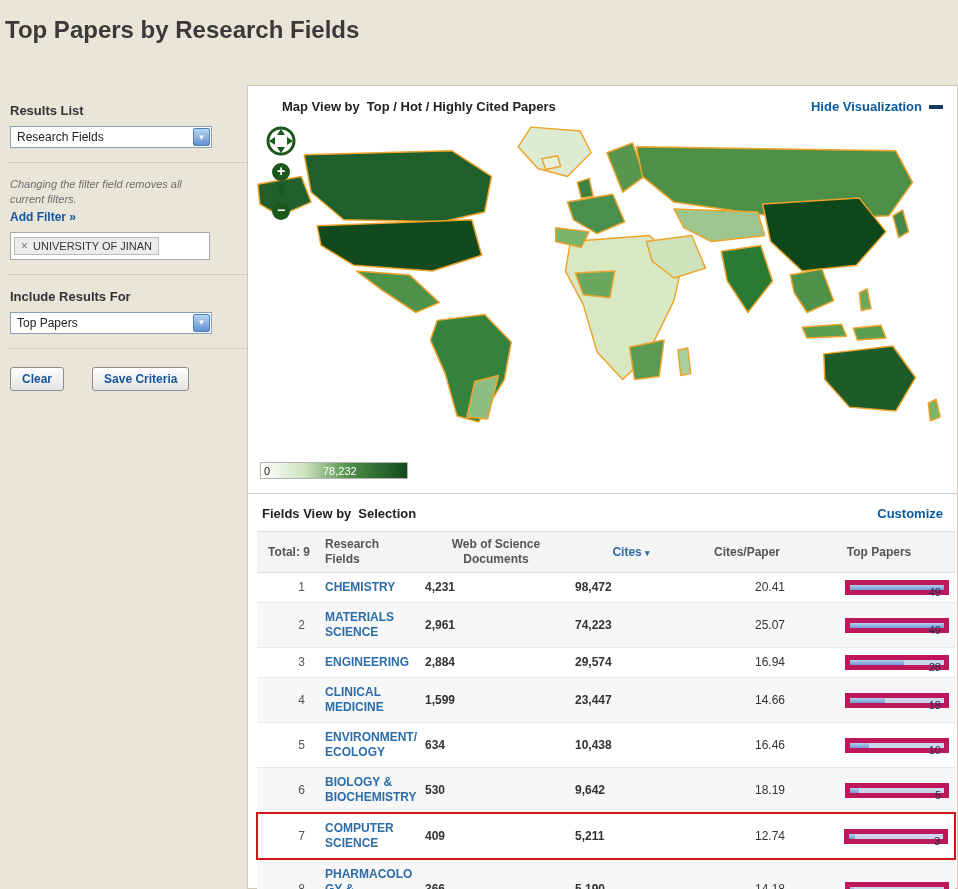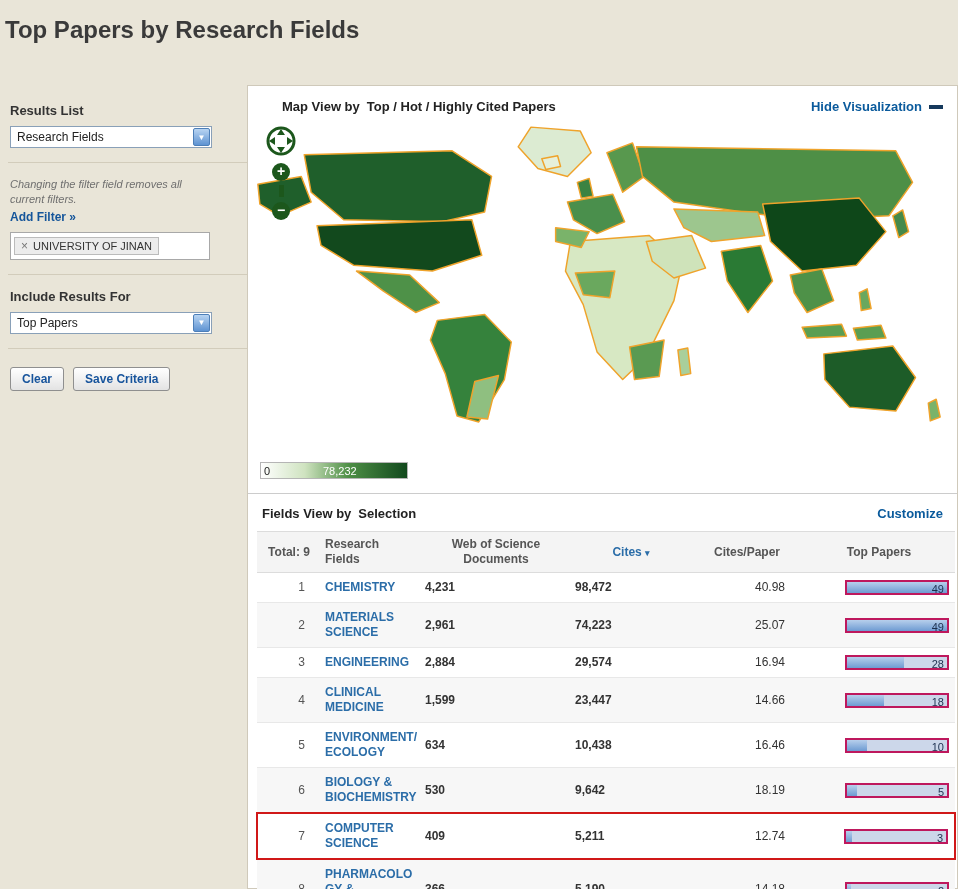--- a/index.html
+++ b/index.html
@@ -39,21 +39,21 @@
     text-align:center; line-height:14px; margin-left:5px; vertical-align:-2px;
   }
   .filter-note { font-style:italic; color:#6f6f6f; font-size:11px; line-height:1.35; margin:8px 0 0; width:200px; }
   .add-filter { color:#15559a; font-weight:bold; font-size:12px; display:inline-block; margin-bottom:8px; }
   .filter-box { background:#fff; border:1px solid #a8a8a8; padding:3px; width:200px; height:28px; }
   .filter-tag {
     display:inline-flex; align-items:center; gap:5px;
     border:1px solid #bbb; background:#ececec; font-size:11px; color:#333; padding:2px 6px;
   }
   .tag-close { color:#777; font-size:12px; line-height:1; cursor:pointer; }
-  .btn-row { margin-top:18px; display:flex; gap:9px; }
+  .btn-row { margin-top:18px; display:flex; gap:28px; }
   .btn {
     display:inline-block; padding:4px 11px; border:1px solid #8f8f8f; border-radius:3px;
     background:linear-gradient(#ffffff,#e3e3e3); color:#17549c; font-weight:bold; font-size:12px;
   }
 
   
   .main {
     position:absolute; top:85px; left:247px; width:711px; bottom:0;
     background:#fff; border:1px solid #cfc9ba;
   }
@@ -101,21 +101,21 @@
   th.h-cites { color:#2b6da8; cursor:pointer; }
   .sort-icon { font-size:9px; color:#2b6da8; }
   td { padding:7px 4px; border-bottom:1px solid #e8e8e8; vertical-align:middle; color:#333; line-height:1.25; }
   tr.alt td { background:#f7f7f7; }
   td.rank { text-align:right; padding-right:16px; color:#555; }
   td.docs, td.cites { text-align:left; padding-right:8px;font-weight:bold; }
   td.cpp { text-align:right; padding-right:18px; }
   .field-link { color:#2b6da8; font-weight:bold; overflow-wrap:anywhere; display:block; }
   .bar-track {
     position:relative; width:104px; height:15px; background:#ccd7ea;
-    border:2px solid #be185d; margin-left:auto; margin-right:2px;
+    border:5px solid #be185d; margin-left:auto; margin-right:2px;
   }
   .bar-fill { position:absolute; left:0; top:0; height:100%; background:linear-gradient(to bottom,#b7cfec,#6e9bd2); }
   .bar-num { position:absolute; right:3px; top:0; line-height:15px; font-size:11px; color:#1d2f4e; }
   tr.highlight td { border-top:2px solid #d01818; border-bottom:2px solid #d01818; }
   tr.highlight td:first-child { border-left:2px solid #d01818; }
   tr.highlight td:last-child { border-right:2px solid #d01818; }
 </style>
 </head>
 <body>
 
@@ -250,21 +250,21 @@
       </tr>
     </thead>
     <tbody>
         <tr>
     <td class="rank">1</td>
     <td>
       <a class="field-link">CHEMISTRY</a>
     </td>
     <td class="docs">4,231</td>
     <td class="cites">98,472</td>
-    <td class="cpp">40.98</td>
+    <td class="cpp">20.41</td>
     <td>
       <div class="bar-track">
         <div class="bar-fill" style="width: 100%;"></div>
         <span class="bar-num">49</span>
       </div>
     </td>
   </tr>
         <tr class="alt">
     <td class="rank">2</td>
     <td>

